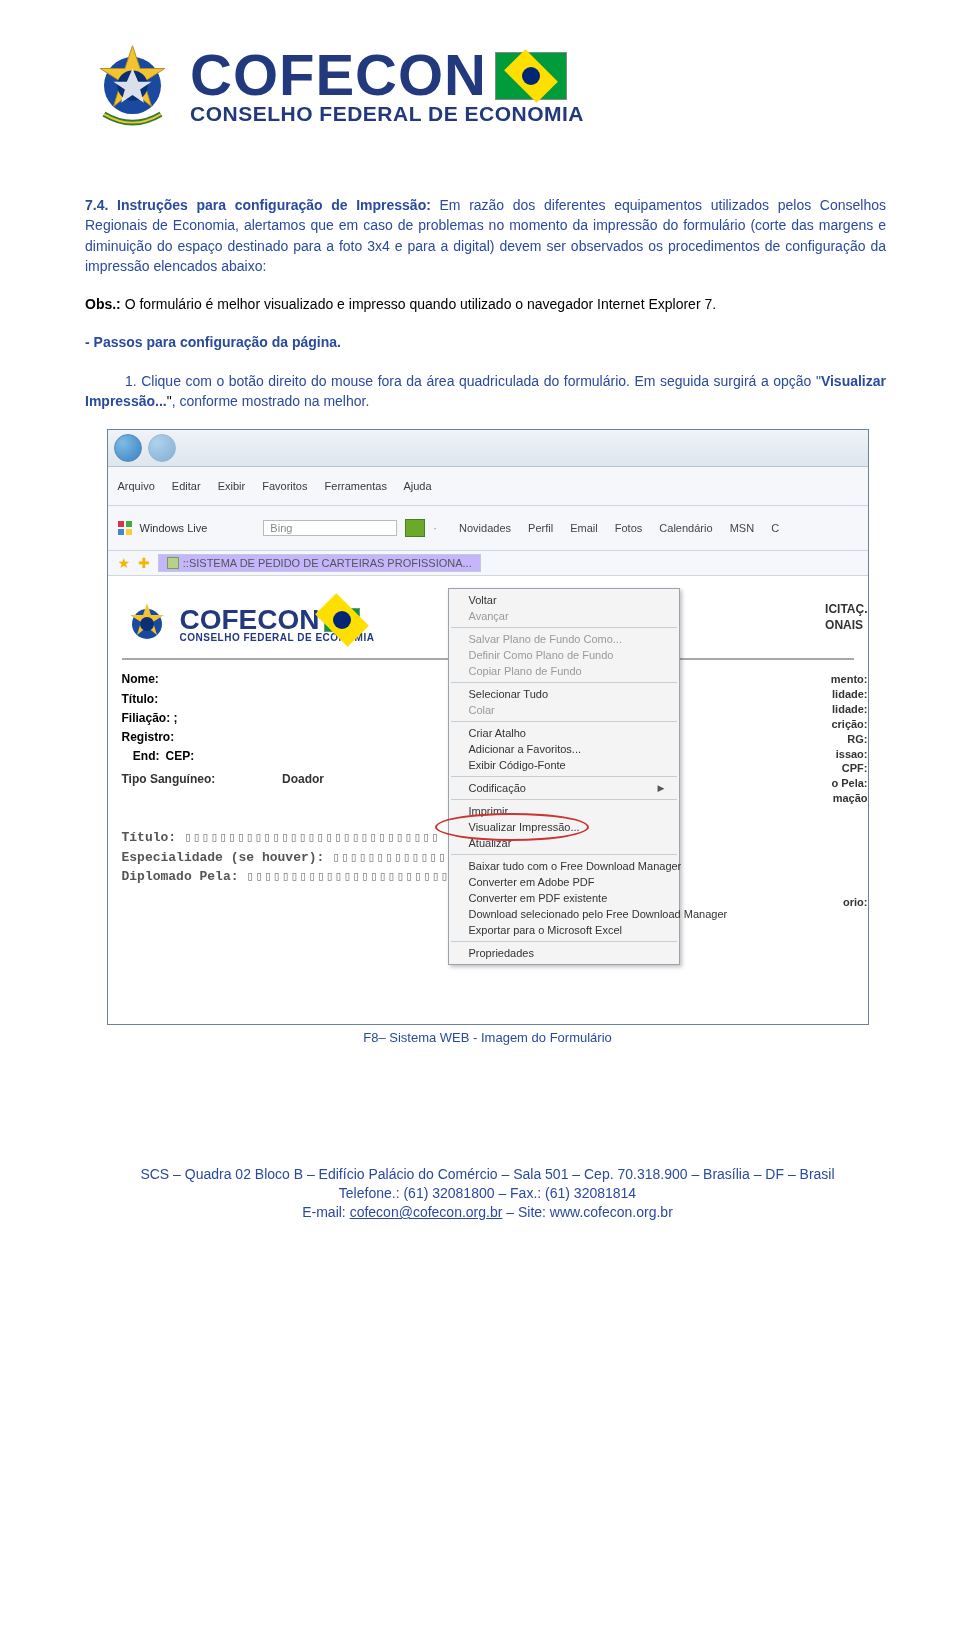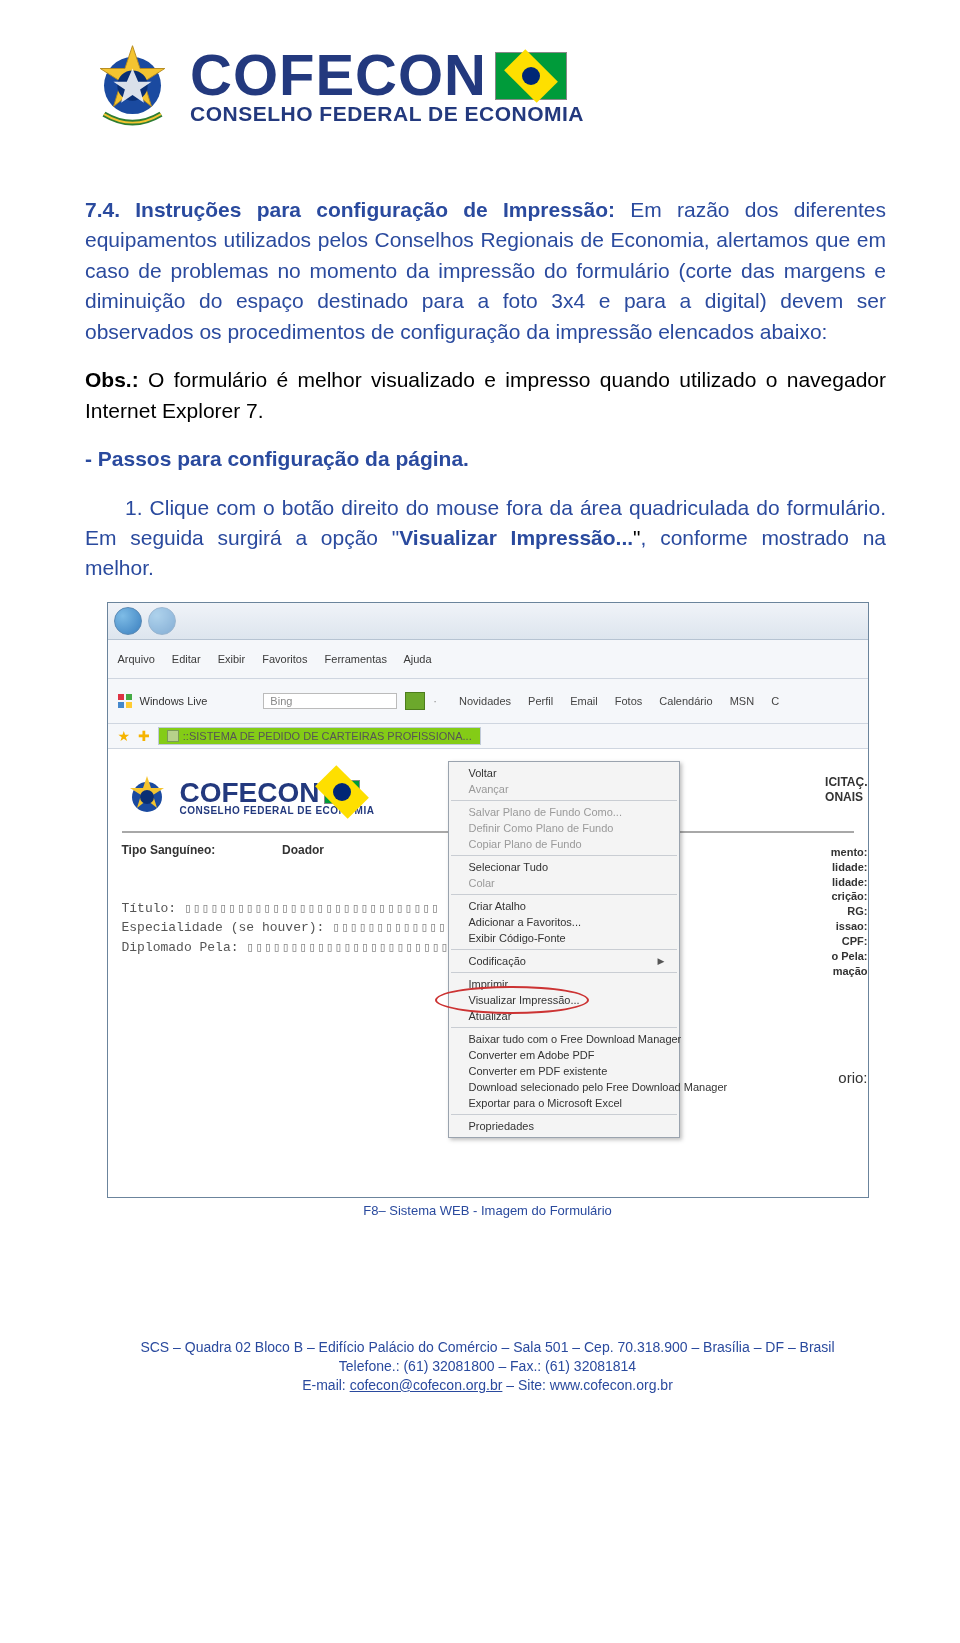--- a/index.html
+++ b/index.html
@@ -64,21 +64,21 @@
   }
   .cofecon-sub {
     font-family: Arial, sans-serif;
     font-weight: 900;
     font-size: 21px;
     color: #23397e;
     letter-spacing: 0.5px;
   }
   
   .body-text p {
-    font-size: 21px;
+    font-size: 14px;
     line-height: 1.45;
     margin: 0 4px 18px 0;
     text-align: justify;
   }
   .body-text .blue { color: #2a4a9e; }
   .body-text .bold { font-weight: bold; }
   .obs-line { font-size: 19px; margin: 0 0 6px 0; }
   .obs-label { font-weight: bold; }
   .passos { font-weight: bold; color: #2a4a9e; font-size: 19px; margin: 4px 0 18px 0;}
   .step1 { font-size:19px; color:#2a4a9e; text-align: justify; margin:0 0 30px 0; line-height:1.45;}
@@ -131,21 +131,21 @@
   .bing-box { background:#fff; border:1px solid #bbb; padding:1px 6px; flex:0 0 120px; color:#888;margin-left:48px;}
   .green-btn { width:18px; height:16px; background:#6ca82c; border:1px solid #4d7d1c; }
   .sr-links span { margin-left: 14px; color:#444; }
   .ie-tabrow {
     background:#f5f7fa;
     padding:3px 10px;
     display:flex; align-items:center; gap:8px;
     border-bottom:1px solid #cfd6e0;
   }
   .star-icon { color:#f6b400; font-size:14px;}
-  .tab-chip { background:#84cc16; border:1px solid #c0cad8; padding:2px 8px; font-size:11px; color:#555; display:flex; align-items:center; gap:4px;}
+  .tab-chip { background:#c4b5fd; border:1px solid #c0cad8; padding:2px 8px; font-size:11px; color:#555; display:flex; align-items:center; gap:4px;}
   .tab-chip .cube{width:10px;height:10px;background:#b7d18a;border:1px solid #7a9b55;}
   .ie-content {
     background:#fff;
     position:relative;
     min-height: 420px;
     padding: 18px 14px 10px 14px;
   }
   .inner-cofecon {
     display:flex; align-items:center; gap:8px;
     padding: 6px 0 8px 0;
@@ -164,32 +164,33 @@
     margin-top:10px;
   }
   .right-cut-lower {
     position:absolute; right:0; top:96px;
     font-weight:bold; font-size:11px;
     line-height:1.35; text-align:right;
   }
   .right-cut-lower div{ text-align:right;}
   .right-cut-bot {
     position:absolute; right:0; top:320px;
-    font-weight:normal; font-size:15px;text-align:center;
+    font-weight:bold; font-size:11px;text-align:center;
   }
   .fields { font-size:12px; font-weight:bold; color:#000; line-height:1.6;}
   .fields-row { display:flex; gap:6px; align-items:baseline;}
   .tipo-row { margin-top:6px; font-size:12px;}
   .tipo-row b{font-weight:bold;}
   .mono-block {
     font-family: "Courier New", monospace;
     font-size: 13px;
     color:#555;
     margin-top: 42px;
     line-height:1.5;
+    font-weight:bold;
   }
   .mono-block .cells { letter-spacing: 1px; color:#888;}
   
   .context-menu {
     position:absolute;
     left: 340px;
     top: 12px;
     width: 230px;
     background:#f4f4f4;
     border:1px solid #9aa3ae;
@@ -344,20 +345,30 @@
         <div>lidade:</div>
         <div>crição:</div>
         <div>RG:</div>
         <div>issao:</div>
         <div>CPF:</div>
         <div>o Pela:</div>
         <div>mação</div>
       </div>
       <div class="right-cut-bot">orio:</div>
 
+      <div class="fields">
+        <div>Nome:</div>
+        <div>Título:</div>
+        <div>Filiação: ;</div>
+        <div>Registro:</div>
+        <div class="fields-row">
+          <span style="width:38px;display:inline-block;text-align:right;">End:</span>
+          <span>CEP:</span>
+        </div>
+      </div>
       <div class="tipo-row">
         <b>Tipo Sanguíneo:</b>
         &nbsp;&nbsp;&nbsp;&nbsp;&nbsp;&nbsp;&nbsp;&nbsp;&nbsp;&nbsp;&nbsp;&nbsp;&nbsp;&nbsp;&nbsp;&nbsp;&nbsp;&nbsp;
         <b>Doador</b>
       </div>
 
       <div class="mono-block">
         <div><span>Título:</span> <span class="cells">▯▯▯▯▯▯▯▯▯▯▯▯▯▯▯▯▯▯▯▯▯▯▯▯▯▯▯▯▯</span></div>
         <div><span>Especialidade (se houver):</span> <span class="cells">▯▯▯▯▯▯▯▯▯▯▯▯▯▯▯▯▯▯</span></div>
         <div><span>Diplomado Pela:</span> <span class="cells">▯▯▯▯▯▯▯▯▯▯▯▯▯▯▯▯▯▯▯▯▯▯▯▯</span></div>

